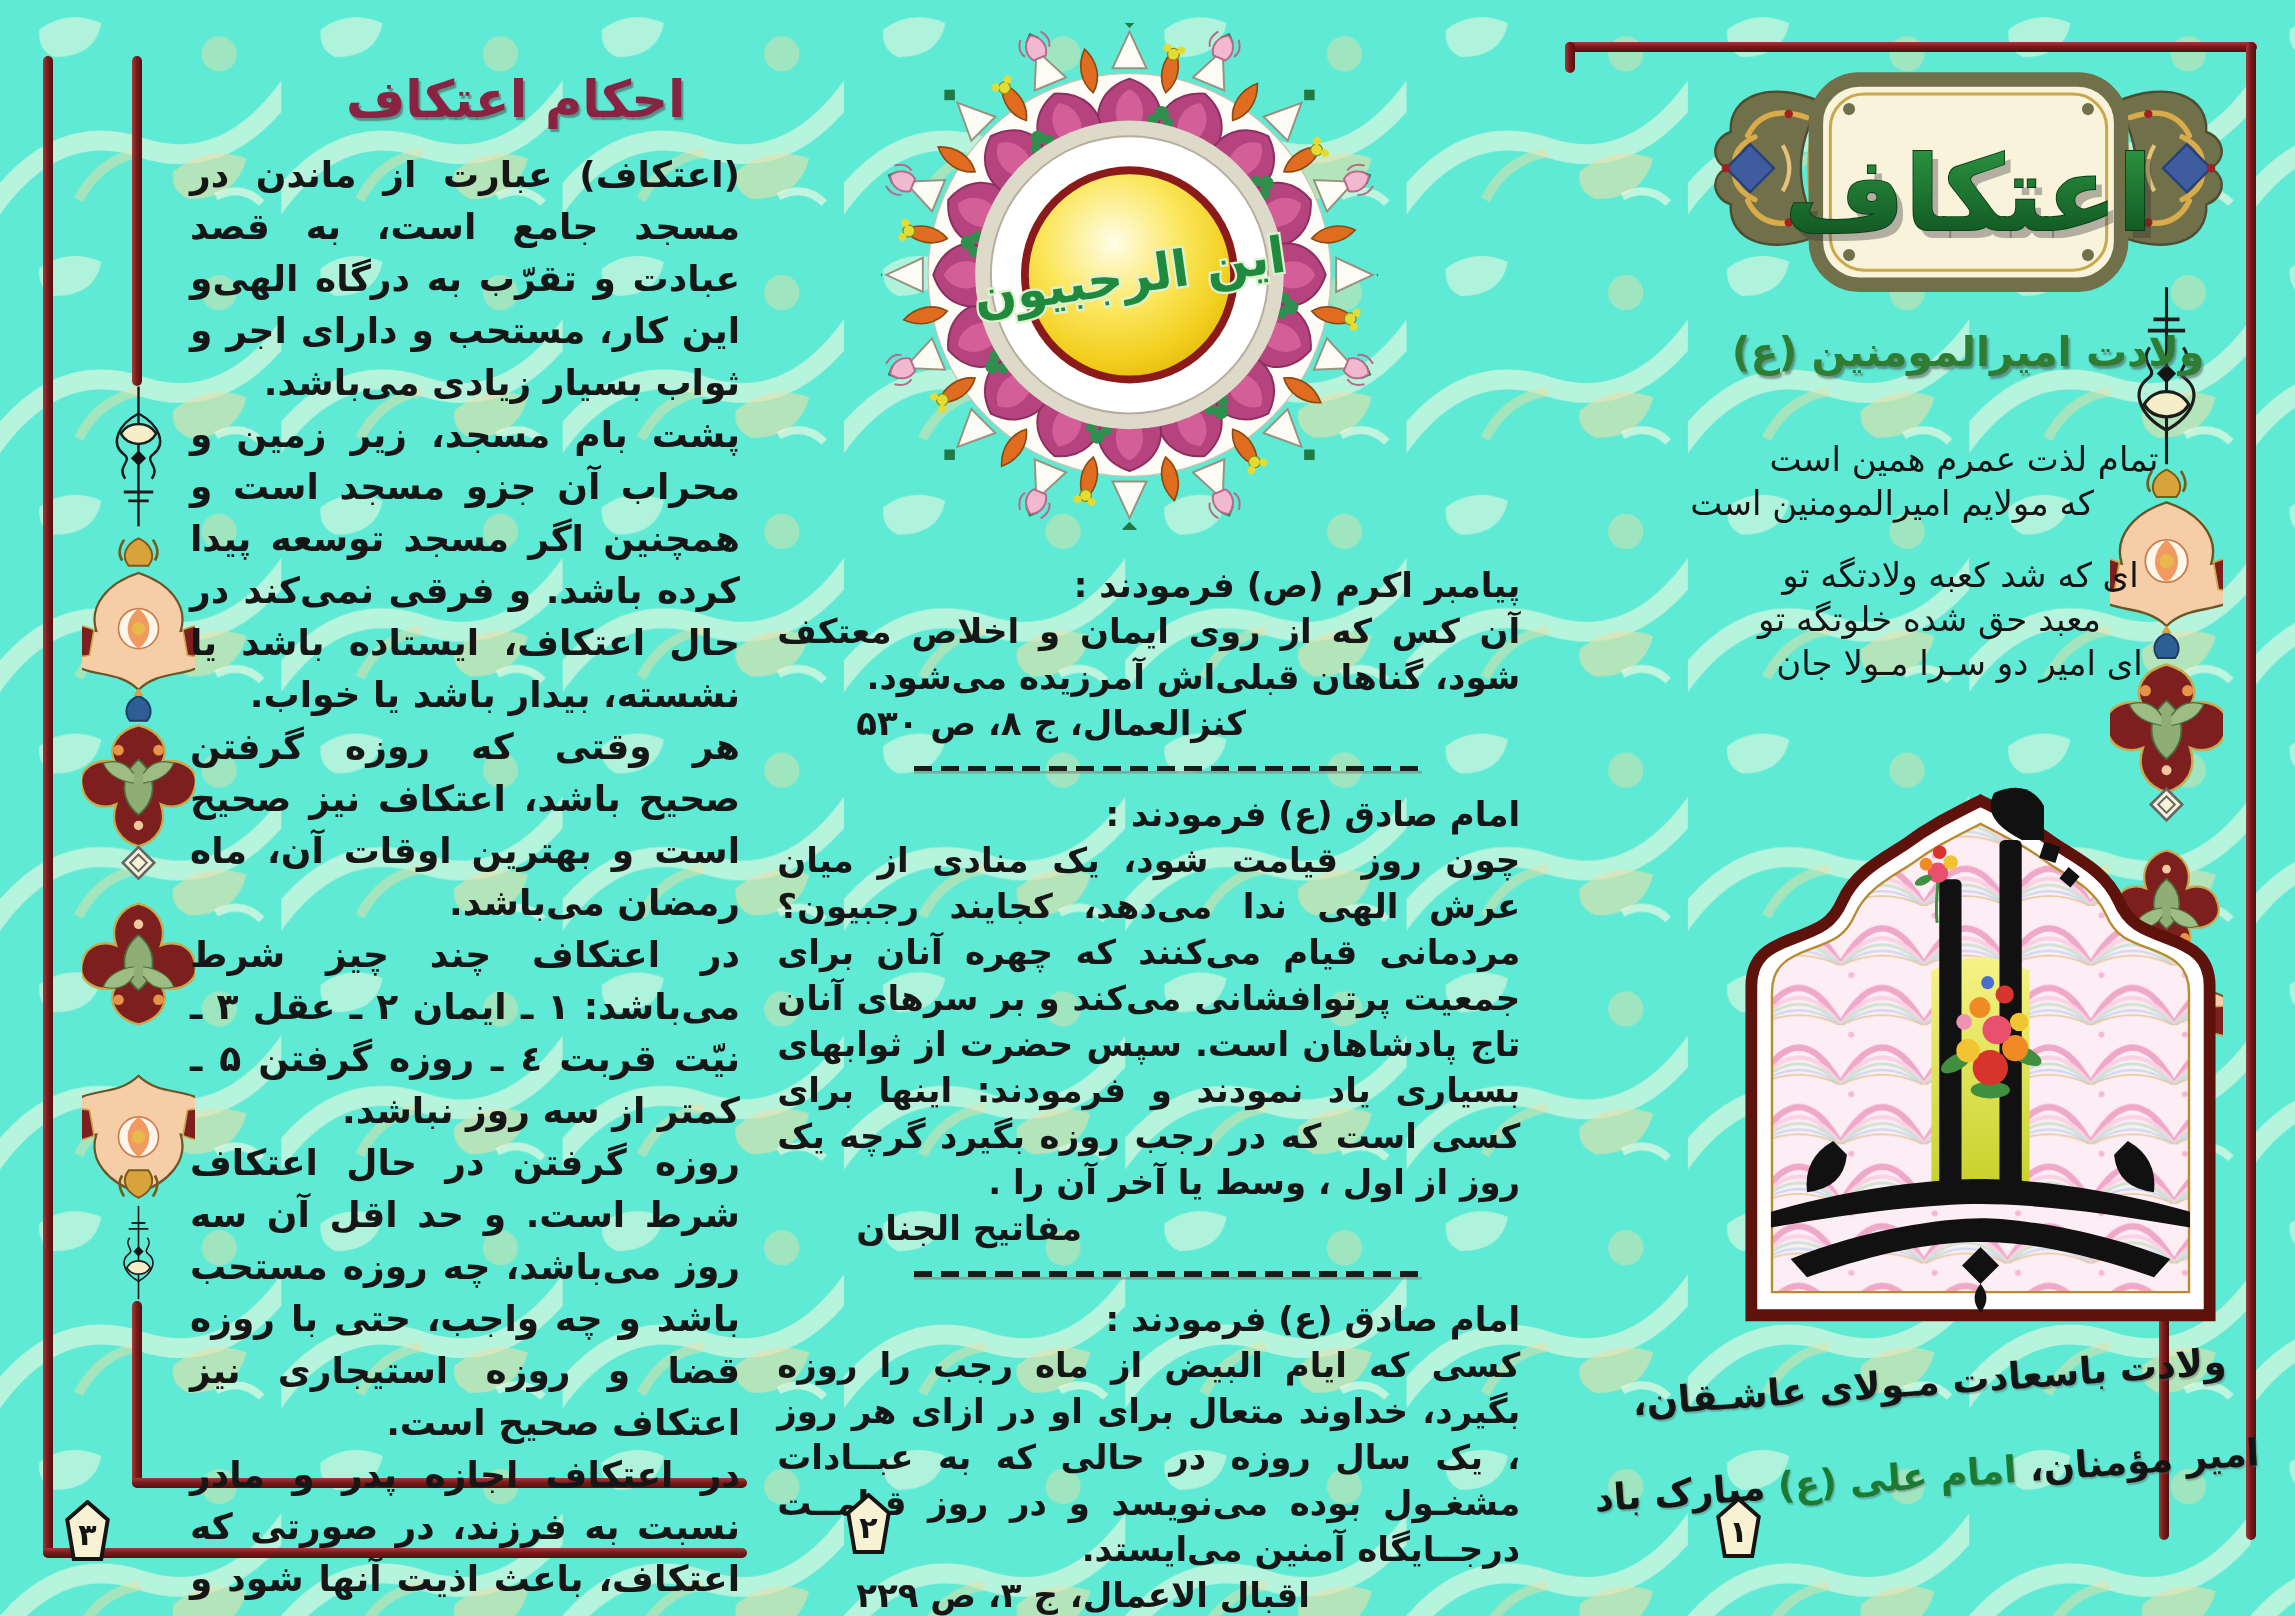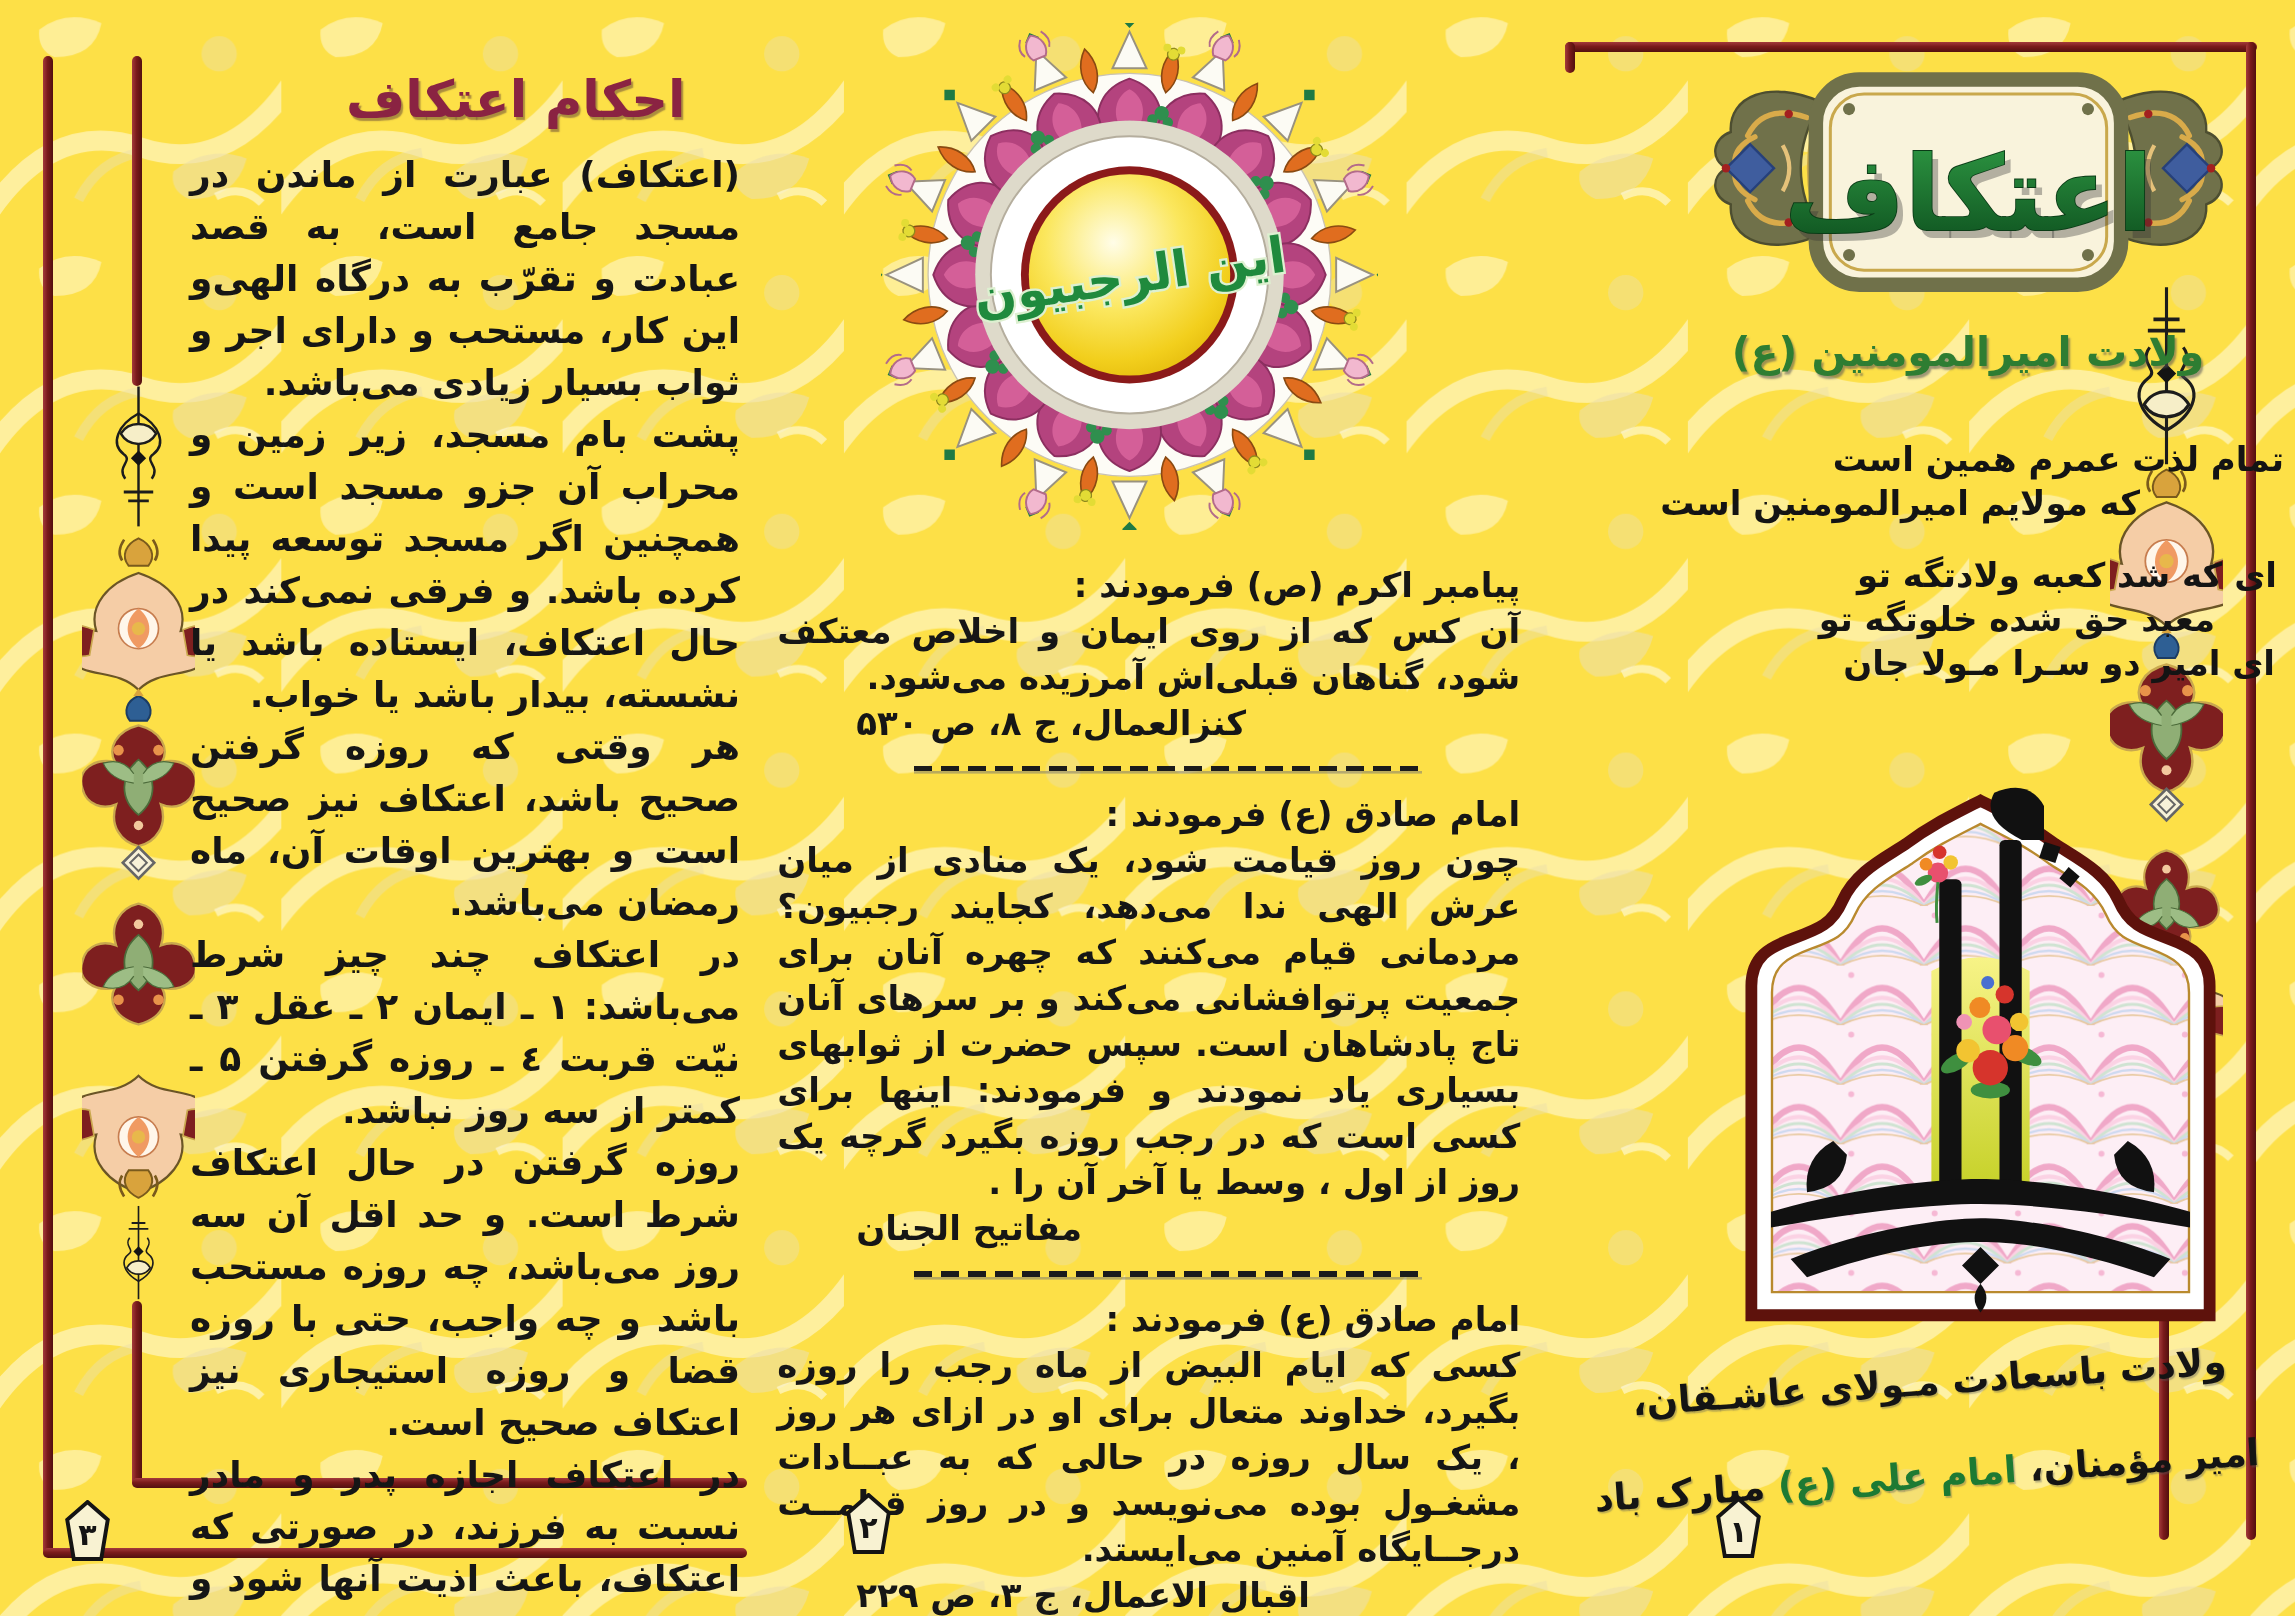--- a/index.html
+++ b/index.html
@@ -1,18 +1,18 @@
 <!DOCTYPE html>
 <html lang="fa" dir="rtl" style="font-size:10.5px"><head>
 <meta charset="utf-8">
 <style>
   html,body{margin:0;padding:0;background:#d8d0ae;}
   #page{
     position:relative; width:2295px; height:1617px; overflow:hidden;
-    background:#fde047;
+    background:#5eead4;
     font-family:"DejaVu Sans", sans-serif;
     direction:rtl;
   }
   .abs{position:absolute;}
   svg{display:block;}
   
   .rule-v{position:absolute;width:9.8px;border-radius:5.2px;
     background:linear-gradient(90deg,#a43b3b,#7a1b1b 45%,#52100f);}
   .rule-h{position:absolute;height:9.8px;border-radius:5.2px;
     background:linear-gradient(180deg,#a43b3b,#7a1b1b 45%,#52100f);}
@@ -27,21 +27,21 @@
   }
   .speaker{font-weight:bold;}
   .src{text-align:left;text-align-last:left;padding-left:79px;}
   .sep{height:5.9px;margin:19.6px 98px 19.6px 137px;
     background:repeating-linear-gradient(90deg,#1b1b1b 0 17.7px,transparent 17.7px 27px);
     box-shadow:0 2.6px 0 rgba(130,125,110,.55);}
   #right-heading{
     color:#2e7d32;font-size:41px;font-weight:bold;text-align:center;
     text-shadow:2px 3.3px 2px rgba(80,80,85,.55);
   }
-  .poem-line{white-space:nowrap;font-size:34px;font-weight:bold;color:#141414;line-height:44px;}
+  .poem-line{white-space:nowrap;font-size:34px;font-weight:normal;color:#141414;line-height:44px;text-align:center;}
   .felic{white-space:nowrap;font-size:37px;font-weight:bold;color:#141414;
     transform:rotate(-4deg);transform-origin:right center;
     text-shadow:1.3px 2px 1.3px rgba(90,90,90,.4);}
   .felic .green{color:#1d7a33;}
   .pageno{position:absolute;width:51px;height:63px;}
   .pageno text{font-family:"DejaVu Sans",sans-serif;}
 </style>
 </head>
 <body>
 

